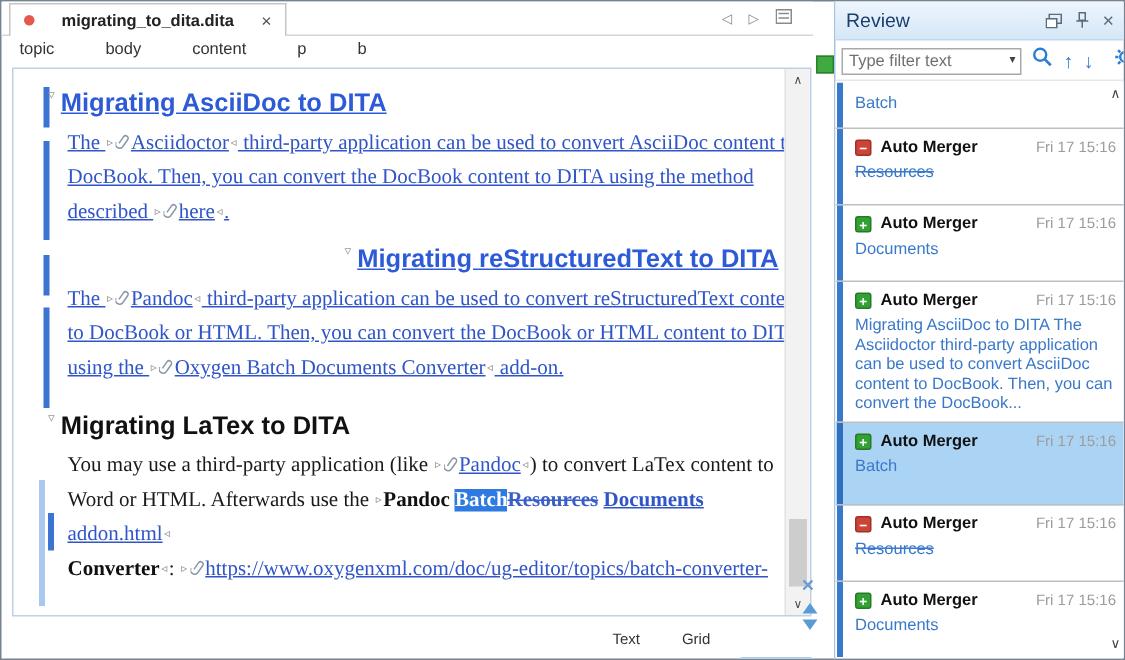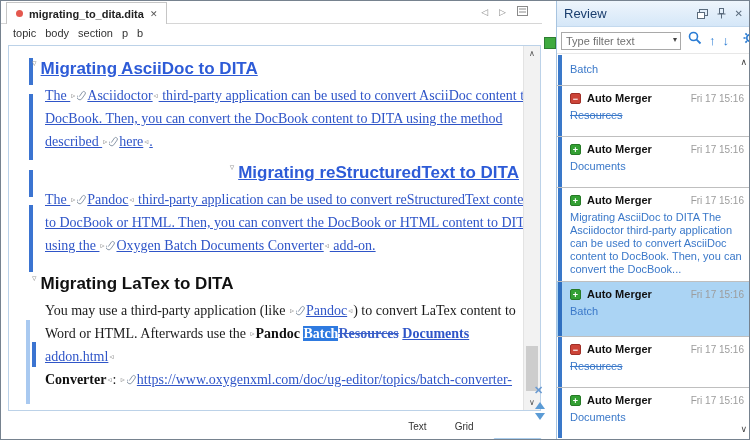--- a/index.html
+++ b/index.html
@@ -5,29 +5,29 @@
   * { margin:0; padding:0; box-sizing:border-box; }
   body { background:#d8d8d8; font-family:"Liberation Sans",sans-serif; }
   .window { position:relative; width:750px; height:440px; background:#fff;
             border:1px solid #76828f; overflow:hidden; }
 
   
   .tabbar { position:absolute; left:0; top:0; width:541px; height:23px;
             background:#fff; border-bottom:1px solid #d6d6d6; }
   .tab { position:absolute; left:5px; top:1px; height:22px; background:#fff;
          border:1px solid #c6c6c6; border-bottom:none; display:flex;
-         align-items:center; gap:6px; padding:0 9px; }
+         align-items:center; gap:18px; padding:0 9px; }
   .tab-dot { width:7px; height:7px; border-radius:50%; background:#e4584e; }
   .tab-label { font-size:11px; font-weight:bold; color:#222; }
   .tab-close { font-size:9px; color:#555; cursor:default; }
   .tabnav { position:absolute; right:14px; top:5px; display:flex; gap:11px;
             align-items:center; color:#8a8a8a; font-size:9px; }
 
   
-  .crumbs { position:absolute; left:12px; top:26px; display:flex; gap:9px;
+  .crumbs { position:absolute; left:12px; top:26px; display:flex; gap:34px;
             font-size:11px; color:#333;align-items:center; }
 
   
   .frame { position:absolute; left:7px; top:44px; width:533px; height:366px;
            border:1px solid #bcd2e8; background:#fff; }
   .content { position:absolute; left:0; top:0; right:17px; bottom:0;
              overflow:hidden; padding:12px 4px 0 36px; }
   .hrow { height:30px; white-space:nowrap; }
   .collapse { font-size:9px; color:#9a9a9a; margin-left:-13px; margin-right:4px;
               vertical-align:8px; }
@@ -134,21 +134,21 @@
             <rect x="0.5" y="0.5" width="10" height="9" fill="none" stroke="#8a8a8a"></rect>
             <line x1="2" y1="3" x2="9" y2="3" stroke="#8a8a8a"></line>
             <line x1="2" y1="6" x2="9" y2="6" stroke="#8a8a8a"></line>
           </svg></span>
     </div>
   </div>
 
   <div class="crumbs">
     <span>topic</span>
     <span>body</span>
-    <span>section</span>
+    <span>content</span>
     <span>p</span>
     <span>b</span>
   </div>
 
   <div class="frame">
 
     <div class="cbar" style="left:20px; top:12px;  height:27px;"></div>
     <div class="cbar" style="left:20px; top:48px;  height:66px;"></div>
     <div class="cbar" style="left:20px; top:124px; height:27px;"></div>
     <div class="cbar" style="left:20px; top:159px; height:67px;"></div>

